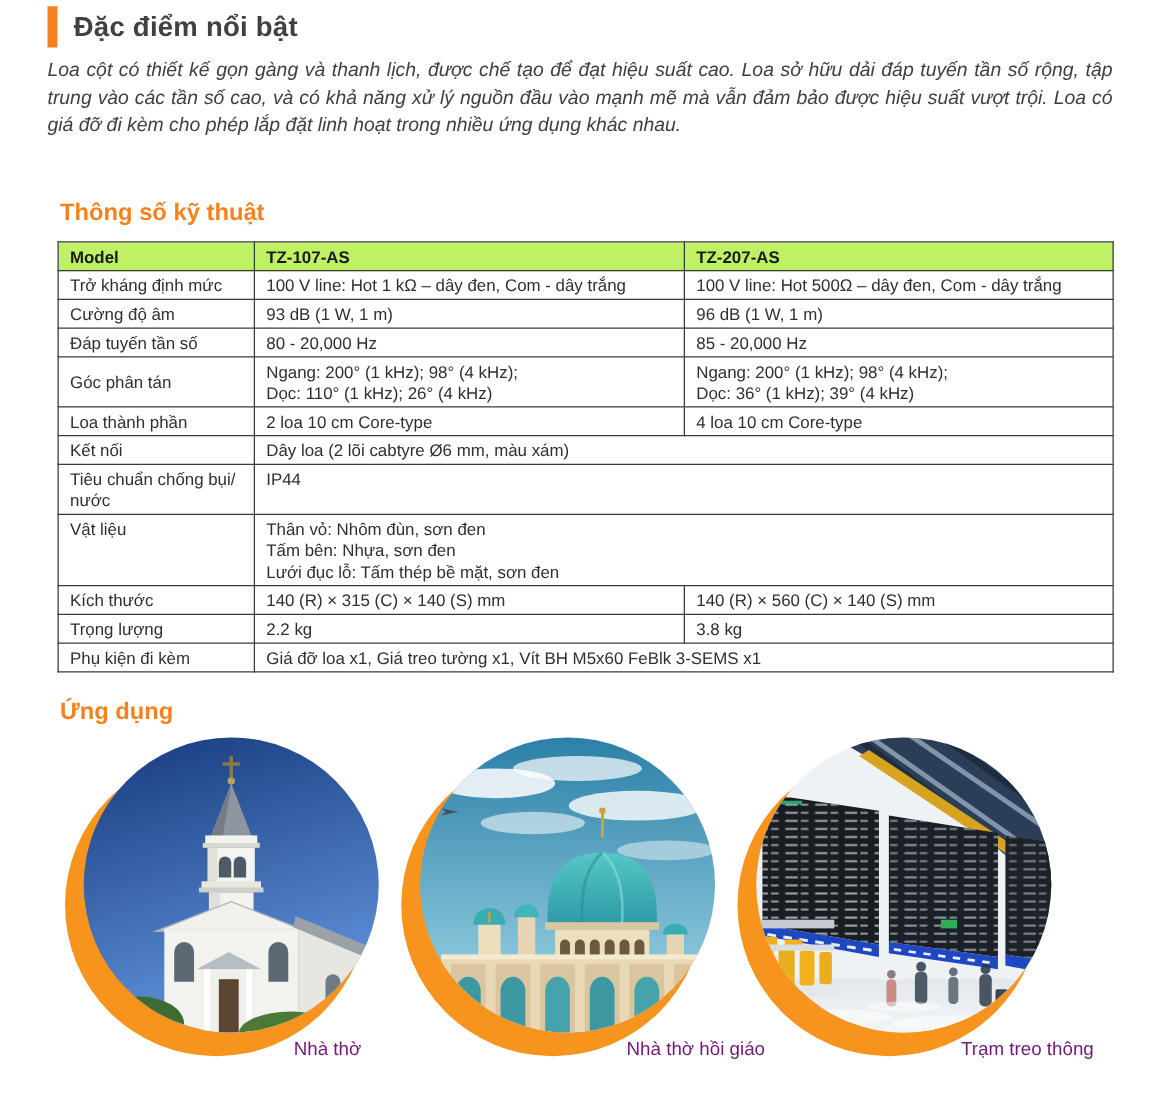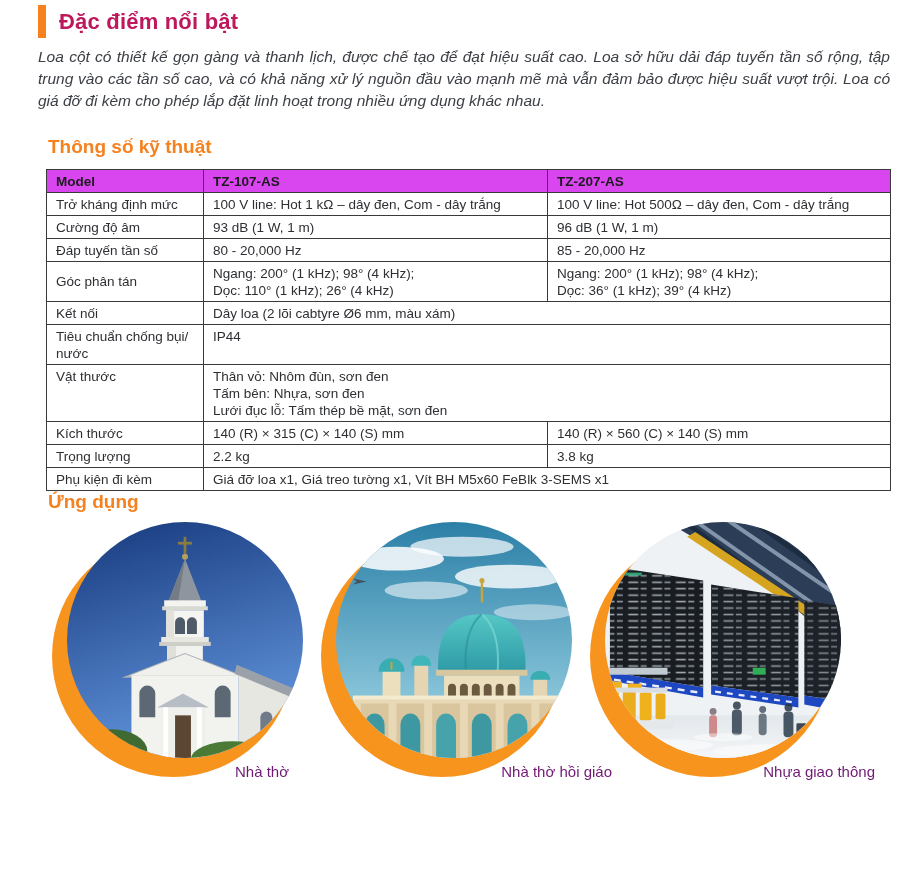--- a/index.html
+++ b/index.html
@@ -5,51 +5,51 @@
   * { margin:0; padding:0; box-sizing:border-box; }
   html,body { background:#ffffff; }
   body {
     width:920px; height:878px; overflow:hidden; position:relative;
     font-family:"Liberation Sans", sans-serif; color:#33363b;
   }
 
   
   .title-row { display:flex; align-items:center; margin:5px 0 0 38px; }
   .accent-bar { width:8px; height:33px; background:#F5821F; margin-right:13px; }
-  .page-title { font-size:22px; font-weight:bold; color:#be185d; letter-spacing:0.2px; }
+  .page-title { font-size:22px; font-weight:bold; color:#404040; letter-spacing:0.2px; }
 
   
   .intro {
     margin:8px 30px 0 38px; width:852px;
     font-size:15.5px; line-height:22px; color:#3c4046; text-align:justify;font-style:italic;
   }
 
   
   .section-heading {
     margin-left:48px; font-size:19px; font-weight:bold; color:#F5821F;
   }
-  .section-heading.specs { margin-top:24px; }
-  .section-heading.apps  { }
+  .section-heading.specs { margin-top:48px; }
+  .section-heading.apps  { margin-top:21px; }
 
   
   table.spec-table {
     margin:11px 0 0 46px; width:844px;
     border-collapse:collapse; table-layout:fixed;
     font-size:13.5px; color:#2d2f33;
   }
   .spec-table col.c1 { width:157px; }
   .spec-table col.c2 { width:344px; }
   .spec-table col.c3 { width:343px; }
   .spec-table th, .spec-table td {
     border:1.6px solid #3a3a3a;
     padding:2.5px 9px; text-align:left; vertical-align:middle;
     white-space:pre-line; line-height:1.26;
   }
   .spec-table thead th {
-    background:#d946ef; color:#1b1b1d; font-weight:bold;
+    background:#bef264; color:#1b1b1d; font-weight:bold;
   }
 
   
   .apps-row { display:flex; gap:14px; margin:8px 0 0 52px; }
   .app-item { position:relative; width:255px; height:262px; }
   .ring {
     position:absolute; left:0; top:14px; width:242px; height:242px;
     border-radius:50%; background:#F7941E;
   }
   .photo { position:absolute; left:14px; top:0; width:238px; height:238px; display:block; }
@@ -102,30 +102,35 @@
       <td>85 - 20,000 Hz</td>
     </tr>
     <tr>
       <td>Góc phân tán</td>
       <td>Ngang: 200° (1 kHz); 98° (4 kHz);
 Dọc: 110° (1 kHz); 26° (4 kHz)</td>
       <td>Ngang: 200° (1 kHz); 98° (4 kHz);
 Dọc: 36° (1 kHz); 39° (4 kHz)</td>
     </tr>
     <tr>
+      <td>Loa thành phần</td>
+      <td>2 loa 10 cm Core-type</td>
+      <td>4 loa 10 cm Core-type</td>
+    </tr>
+    <tr>
       <td>Kết nối</td>
       <td colspan="2">Dây loa (2 lõi cabtyre Ø6 mm, màu xám)</td>
     </tr>
     <tr>
       <td>Tiêu chuẩn chống bụi/
 nước</td>
       <td colspan="2" style="vertical-align:top;">IP44</td>
     </tr>
     <tr>
-      <td style="vertical-align:top;">Vật thước</td>
+      <td style="vertical-align:top;">Vật liệu</td>
       <td colspan="2">Thân vỏ: Nhôm đùn, sơn đen
 Tấm bên: Nhựa, sơn đen
 Lưới đục lỗ: Tấm thép bề mặt, sơn đen</td>
     </tr>
     <tr>
       <td>Kích thước</td>
       <td>140 (R) × 315 (C) × 140 (S) mm</td>
       <td>140 (R) × 560 (C) × 140 (S) mm</td>
     </tr>
     <tr>
@@ -344,16 +349,16 @@
           <circle cx="110" cy="192" r="3.5" fill="#7a6a70"></circle>
           <rect x="106" y="196" width="8" height="22" rx="3.5" fill="#c97a78"></rect>
         </g>
         <g fill="#ffffff" opacity="0.45">
           <ellipse cx="60" cy="226" rx="50" ry="6"></ellipse>
           <ellipse cx="170" cy="232" rx="60" ry="7"></ellipse>
           <ellipse cx="120" cy="218" rx="30" ry="4"></ellipse>
         </g>
       </g>
     </svg>
-    <div class="caption c3">Nhựa giao thông</div>
+    <div class="caption c3">Trạm treo thông</div>
   </div>
 
 </div>
 
 </body></html>

